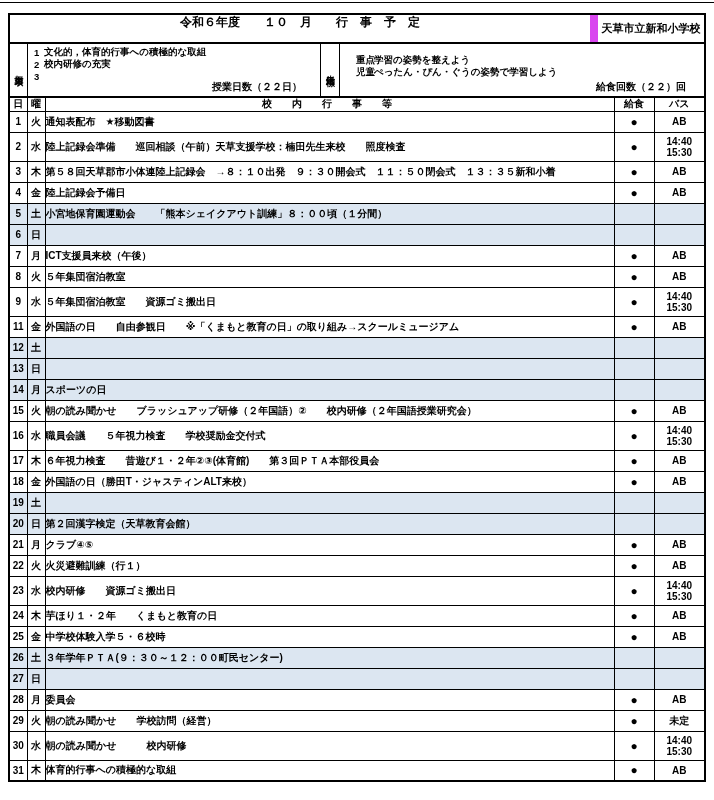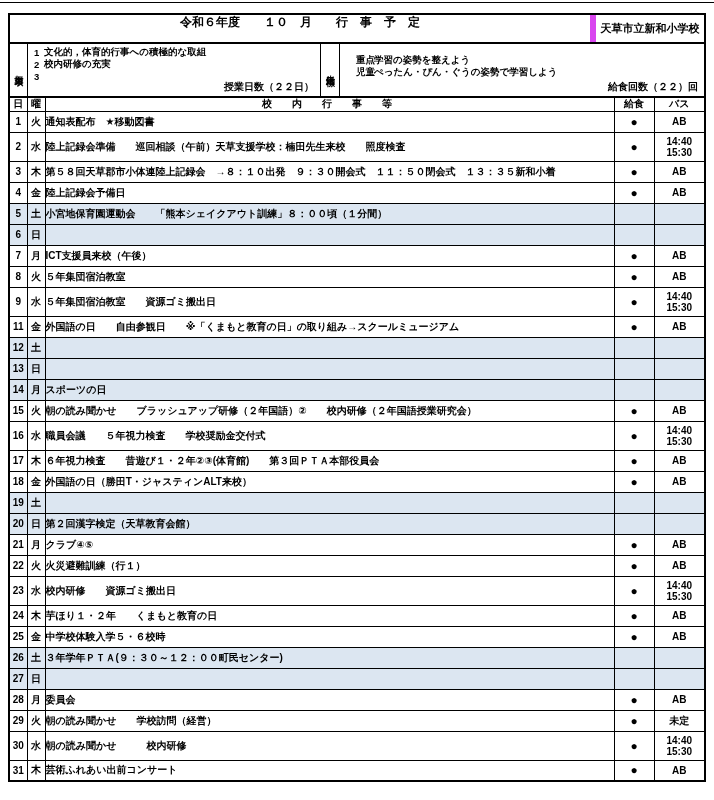--- a/index.html
+++ b/index.html
@@ -26,21 +26,21 @@
   .title-bar {
     display: flex; height: 31px;
     border: 2px solid #000;
   }
   .title-text {
     flex: 1; text-align: center;
     font-size: 12px; line-height: 14px;
     white-space: nowrap; overflow: hidden;
   }
   .school-box {
-    width: 114px; border-left: 6px solid #d946ef;
+    width: 114px; border-left: 8px solid #d946ef;
     display: flex; align-items: center; justify-content: center;
     font-size: 11px; white-space: nowrap;
   }
 
   
   .info-band {
     display: flex; height: 52px;
     border-left: 2px solid #000; border-right: 2px solid #000;
   }
   .vlabel {
@@ -56,21 +56,21 @@
   .effort-content {
     width: 292px; position: relative; padding-top: 2px;
   }
   .goals-content {
     flex: 1; position: relative; padding-top: 10px;
   }
   .line { display: flex; height: 12px; align-items: center; font-size: 9.5px; white-space: nowrap; }
   .line .num { width: 16px; padding-left: 6px; flex: none; }
   .goals-content .line .num { width: 34px; padding-left: 16px; }
   .corner-note {
-    position: absolute; right: 6px; bottom: 2px;
+    position: absolute; right: 18px; bottom: 2px;
     font-size: 10px; white-space: nowrap;
   }
 
   
   table.sched {
     width: 698px; border-collapse: collapse; table-layout: fixed;
     border: 2px solid #000;
   }
   table.sched th, table.sched td {
     border: 1px solid #000; padding: 0; overflow: hidden;
@@ -361,19 +361,19 @@
         <td class="c-day">30</td>
         <td class="c-wday">水</td>
         <td class="c-events">朝の読み聞かせ　　　校内研修</td>
         <td class="c-meal">●</td>
         <td class="c-bus">14:40
 15:30</td>
       </tr>
       <tr>
         <td class="c-day">31</td>
         <td class="c-wday">木</td>
-        <td class="c-events">芸術ふれあい出前コンサート</td>
+        <td class="c-events">体育的行事への積極的な取組</td>
         <td class="c-meal">●</td>
         <td class="c-bus">AB</td>
       </tr>
     </tbody>
   </table>
 </div>
 
 </body></html>

